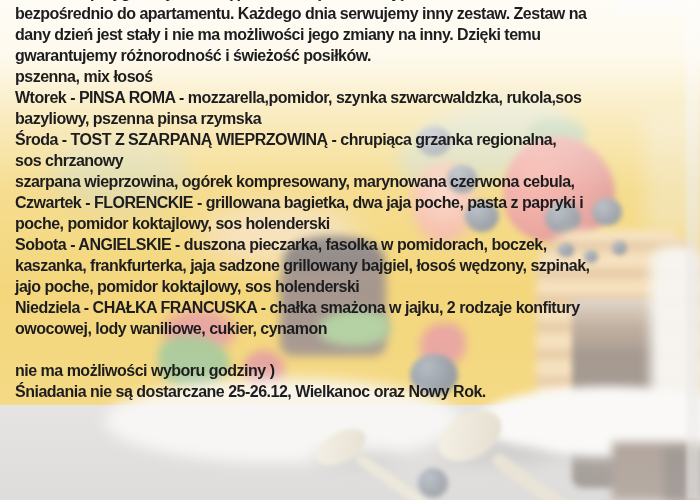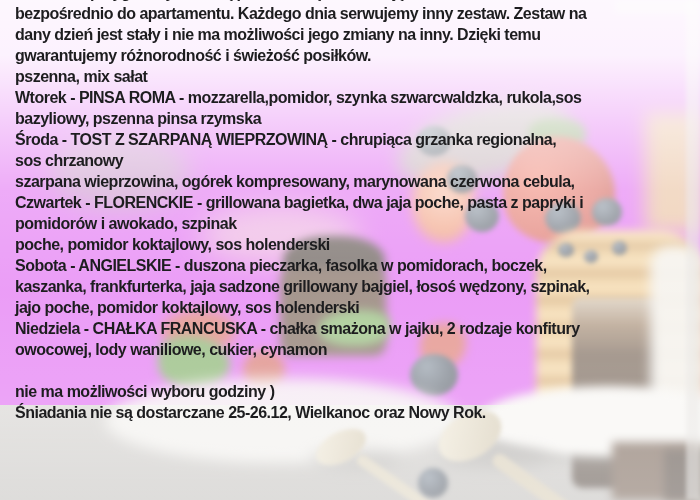--- a/index.html
+++ b/index.html
@@ -1,17 +1,17 @@
 <!DOCTYPE html>
 <html><head>
 <meta charset="utf-8">
 <style>
   html,body{margin:0;padding:0;}
   body{width:700px;height:500px;overflow:hidden;background:#f7f6f4;}
-  .stage{position:relative;width:700px;height:500px;overflow:hidden;background:#d946ef;
+  .stage{position:relative;width:700px;height:500px;overflow:hidden;background:#eab308;
          font-family:"Liberation Sans","DejaVu Sans",sans-serif;}
 
   
   .photo-layer{position:absolute;inset:0;}
   .ph{position:absolute;}
   .ph-leaf1{left:395px;top:105px;width:175px;height:75px;background:#a4b98a;border-radius:60% 40% 55% 45%;filter:blur(9px);opacity:.75;transform:rotate(-12deg);}
   .ph-leaf2{left:50px;top:135px;width:140px;height:75px;background:#9db38a;border-radius:50%;filter:blur(12px);opacity:.5;}
   .ph-pinkblur{left:200px;top:205px;width:160px;height:60px;background:#f0d0c9;filter:blur(14px);opacity:.6;border-radius:50%;}
   .ph-calyx{left:528px;top:118px;width:58px;height:30px;background:#6e9a4c;border-radius:50% 50% 40% 60%;filter:blur(4px);opacity:.9;}
   .ph-strawberry{left:502px;top:136px;width:112px;height:108px;background:radial-gradient(circle at 35% 35%,#ef6a55,#d24538 60%,#a8281f);border-radius:48% 52% 46% 54%/55% 55% 45% 45%;filter:blur(3px);transform:rotate(-14deg);}
@@ -115,28 +115,27 @@
     <div class="ph ph-top-gray"></div>
   </div>
 
   <div class="white-overlay"></div>
 
   <div class="text-overlay">
     <div class="line">Śniadania przygotowywane są przez naszą restaurację i dostarczane</div>
     <div class="line">bezpośrednio do apartamentu. Każdego dnia serwujemy inny zestaw. Zestaw na</div>
     <div class="line">dany dzień jest stały i nie ma możliwości jego zmiany na inny. Dzięki temu</div>
     <div class="line">gwarantujemy różnorodność i świeżość posiłków.</div>
-    <div class="line">pszenna, mix sałat</div>
+    <div class="line">pszenna, mix łosoś</div>
     <div class="line">Wtorek - PINSA ROMA - mozzarella,pomidor, szynka szwarcwaldzka, rukola,sos</div>
     <div class="line">bazyliowy, pszenna pinsa rzymska</div>
     <div class="line">Środa - TOST Z SZARPANĄ WIEPRZOWINĄ - chrupiąca grzanka regionalna,</div>
     <div class="line">sos chrzanowy</div>
     <div class="line">szarpana wieprzowina, ogórek kompresowany, marynowana czerwona cebula,</div>
     <div class="line">Czwartek - FLORENCKIE - grillowana bagietka, dwa jaja poche, pasta z papryki i</div>
-    <div class="line">pomidorów i awokado, szpinak</div>
     <div class="line">poche, pomidor koktajlowy, sos holenderski</div>
     <div class="line">Sobota - ANGIELSKIE - duszona pieczarka, fasolka w pomidorach, boczek,</div>
     <div class="line">kaszanka, frankfurterka, jaja sadzone grillowany bajgiel, łosoś wędzony, szpinak,</div>
     <div class="line">jajo poche, pomidor koktajlowy, sos holenderski</div>
     <div class="line">Niedziela - CHAŁKA FRANCUSKA - chałka smażona w jajku, 2 rodzaje konfitury</div>
     <div class="line">owocowej, lody waniliowe, cukier, cynamon</div>
     <div class="line"></div>
     <div class="line">nie ma możliwości wyboru godziny )</div>
     <div class="line">Śniadania nie są dostarczane 25-26.12, Wielkanoc oraz Nowy Rok.</div>
   </div>

